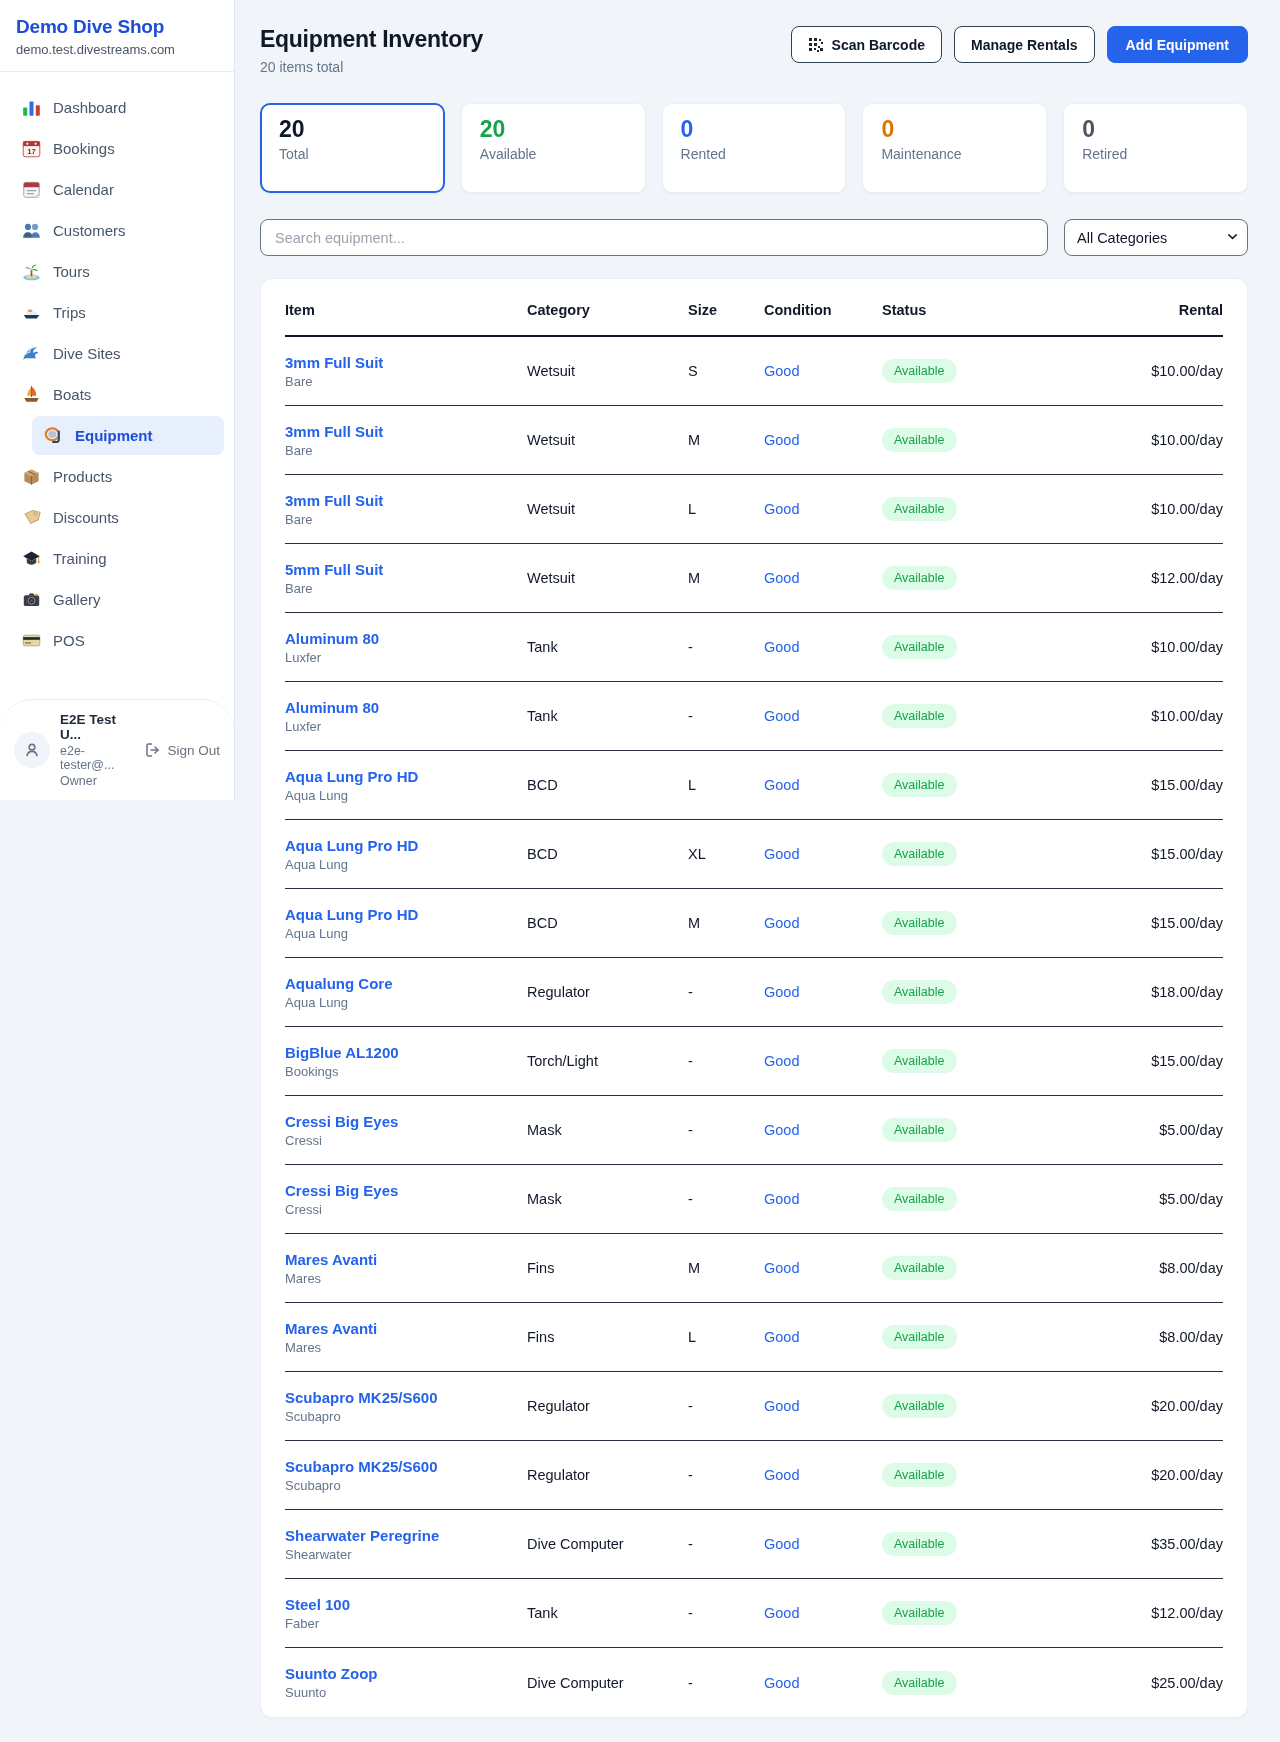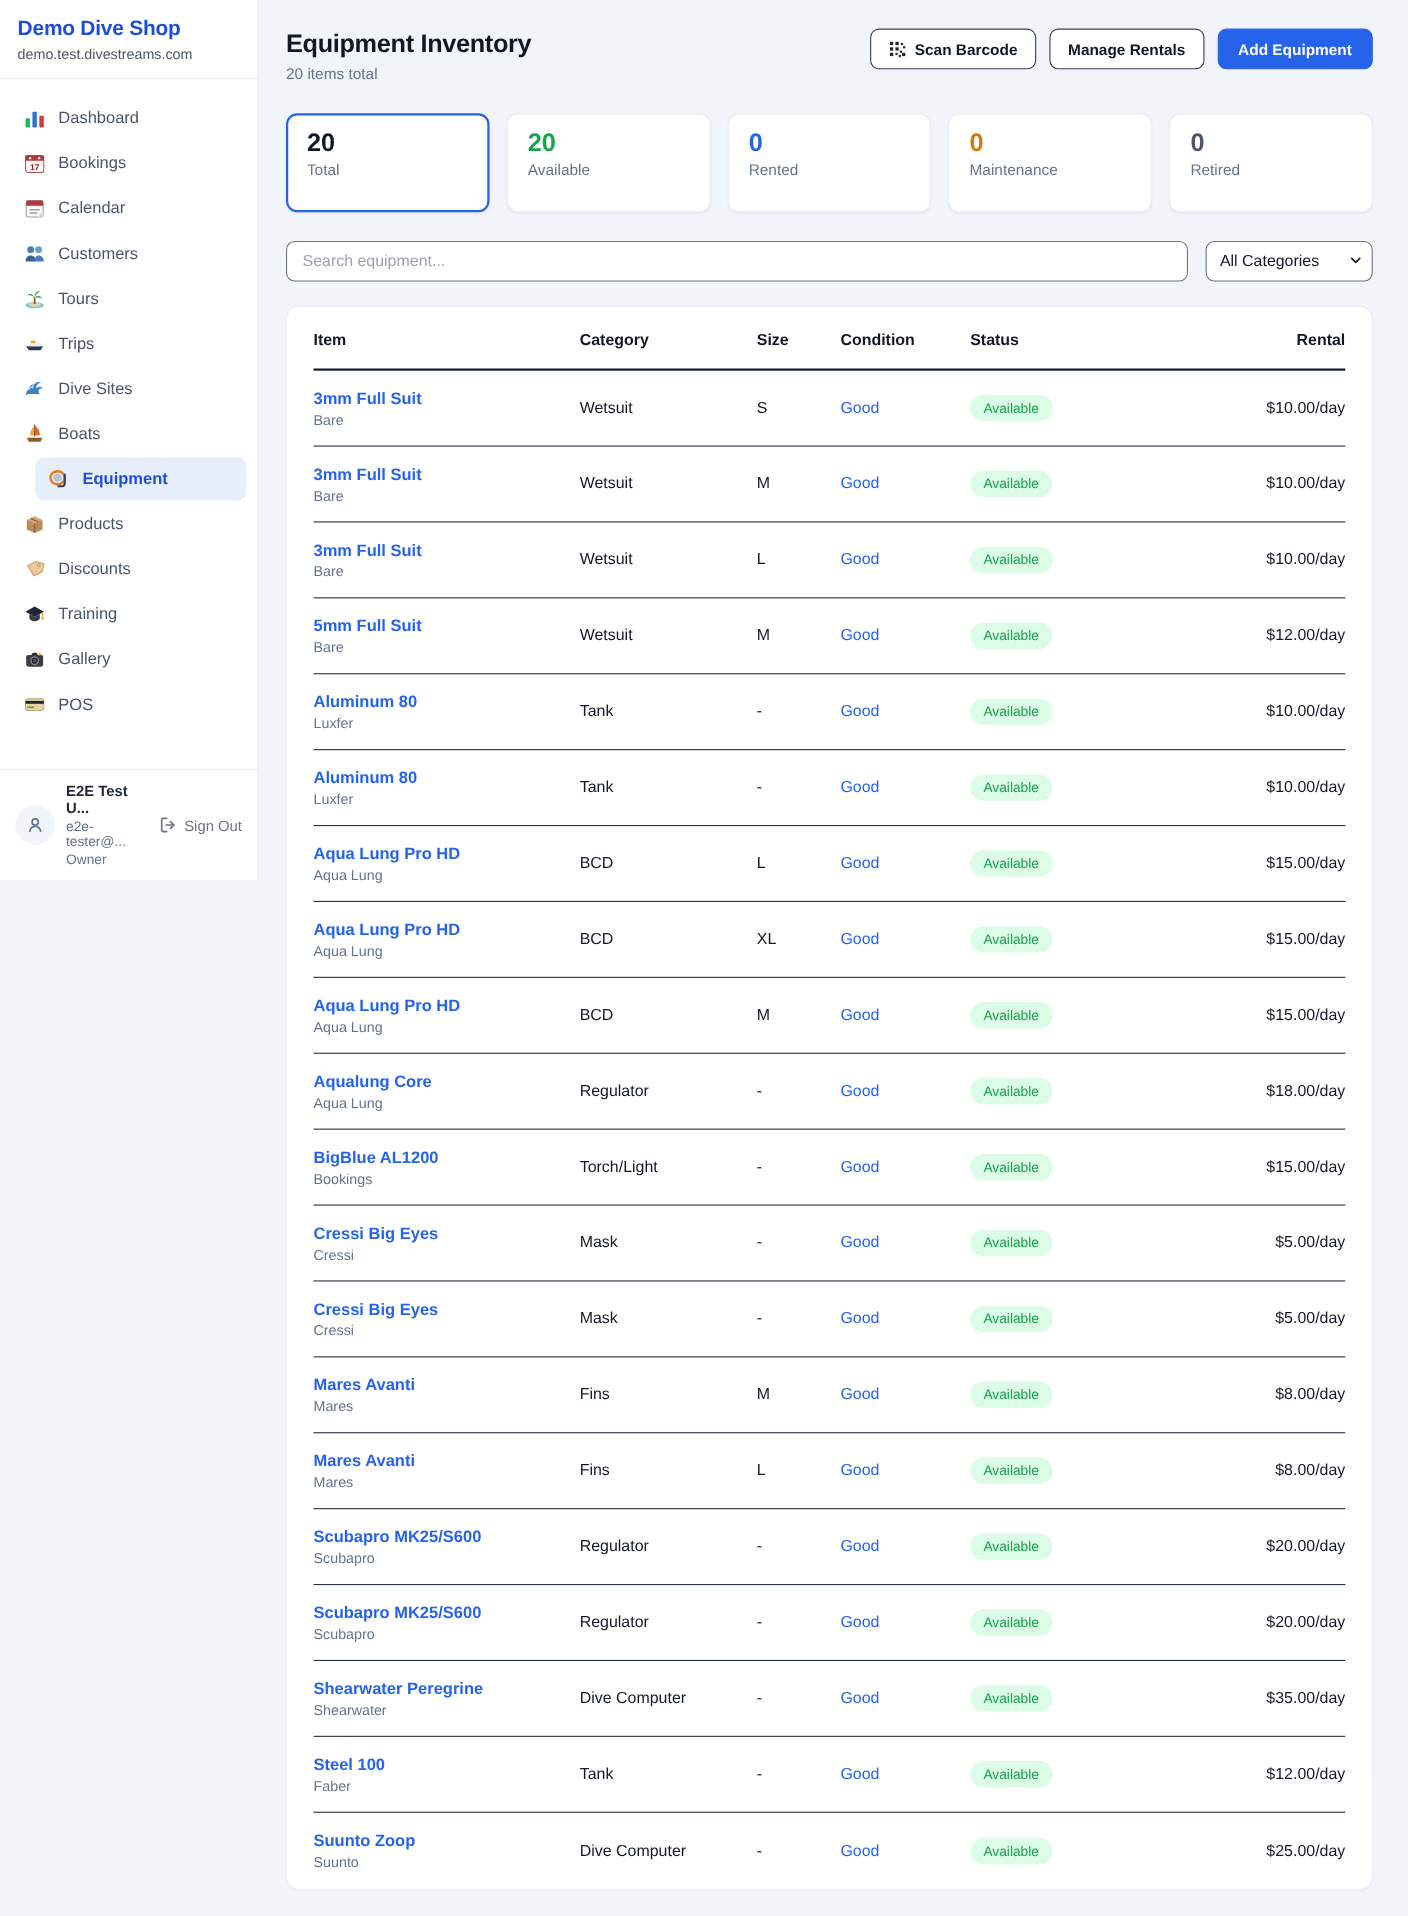--- a/index.html
+++ b/index.html
@@ -20,21 +20,21 @@
   .nav { flex:1; padding:14px 0 0 0; overflow:hidden; }
   .nav-item {
     display:flex; align-items:center; gap:12px; margin:2px 10px;
     padding:10px 10px 10px 12px; border-radius:8px; cursor:pointer;
     font-size:15px; color:#475569;
   }
   .nav-item.active { background:#e7effc; color:#1d4ed8; font-weight:600;margin-left:32px; }
   .nav-icon { width:19px; height:19px; display:inline-flex; }
   .nav-icon svg { width:19px; height:19px; }
   .side-footer {
-    border-top:1px solid #e8edf3; padding:12px 14px; display:flex; align-items:center; gap:10px;
+    border-top:1px solid #e8edf3; padding:12px 14px; display:flex; align-items:center; gap:10px;border-radius:32px;
   }
   .avatar {
     width:36px; height:36px; border-radius:50%; background:#f1f5f9; flex:0 0 36px;
     display:flex; align-items:center; justify-content:center;
   }
   .user-col { flex:1; min-width:0; }
   .user-name { font-size:13.5px; font-weight:700; color:#1e293b; }
   .user-email { font-size:12.5px; color:#64748b; margin-top:2px; }
   .user-role { font-size:12.5px; color:#64748b; margin-top:2px; }
   .signout { display:flex; align-items:center; gap:6px; color:#6b7280; font-size:13.5px; cursor:pointer; white-space:nowrap; }
@@ -59,21 +59,21 @@
   .stat-card.selected { border:2px solid #2563eb; padding:12px 17px 14px 17px; }
   .stat-value { font-size:23px; font-weight:800; line-height:1.1; }
   .stat-label { font-size:14px; color:#64748b; margin-top:4px; }
   
   .filter-row { display:flex; gap:16px; margin-top:26px; }
   .search-input {
     flex:1; height:37px; border:1px solid #6b7280; border-radius:8px; background:#fff;
     padding:0 14px; font-size:14.5px; color:#0f172a; font-family:inherit; outline:none;
   }
   .search-input::placeholder { color:#9aa3af; }
-  .select-wrap { position:relative; width:152px;text-decoration:underline; }
+  .select-wrap { position:relative; width:184px;text-decoration:underline; }
   .category-select {
     width:100%; height:37px; border:1px solid #6b7280; border-radius:8px; background:#fff;
     font-size:14.5px; color:#0f172a; padding:0 28px 0 12px; appearance:none; -webkit-appearance:none;
     font-family:inherit; cursor:pointer;
   }
   .select-chevron { position:absolute; right:9px; top:11px; pointer-events:none; color:#111827; display:flex; }
   
   .table-card {
     margin-top:22px; background:#fff; border-radius:12px; border:1px solid #eceff3;
     box-shadow:0 1px 2px rgba(16,24,40,.04); padding:0 24px; overflow:hidden;

